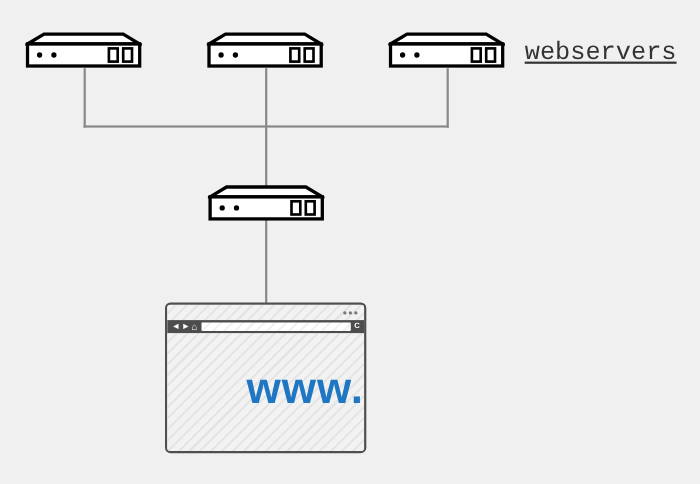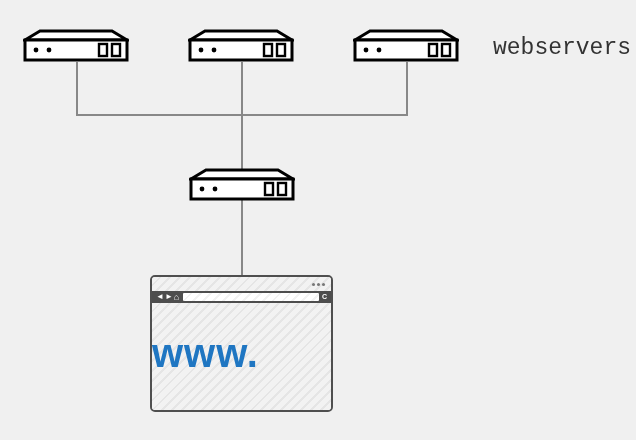--- a/index.html
+++ b/index.html
@@ -28,21 +28,21 @@
 
   
   .label {
     position: absolute;
     font-family: "Liberation Mono", monospace;
     font-size: 23px;
     line-height: 25px;
     color: #333;
     white-space: nowrap;
   }
-  .lbl-ws { left: 493px; top: 36px; }
+  .lbl-ws { left: 477px; top: 36px; text-decoration: underline; }
   .lbl-lb { left: 324px; top: 176px; }
 
   
   .hatch {
     background-color: #f2f2f2;
     background-image: repeating-linear-gradient(135deg,
       rgba(0,0,0,0) 0 5px, rgba(0,0,0,0.055) 5px 7px);
   }
 
   
@@ -82,21 +82,21 @@
     background-color: #fff;
     background-image: repeating-linear-gradient(135deg,
       rgba(0,0,0,0) 0 5px, rgba(0,0,0,0.05) 5px 7px);
   }
   .refresh {
     color: #fff; font-size: 7px; font-weight: bold;
     line-height: 10px; margin-right: 0;
   }
   .page {
     flex: 1;
-    display: flex; align-items: center; justify-content: flex-start;
+    display: flex; align-items: center; justify-content: flex-end;
   }
   .www {
     font-weight: bold;
     font-size: 40px;
     letter-spacing: 1px;
     color: #1f76c2;
     transform: translateY(-3px);
   }
 </style>
 </head>

